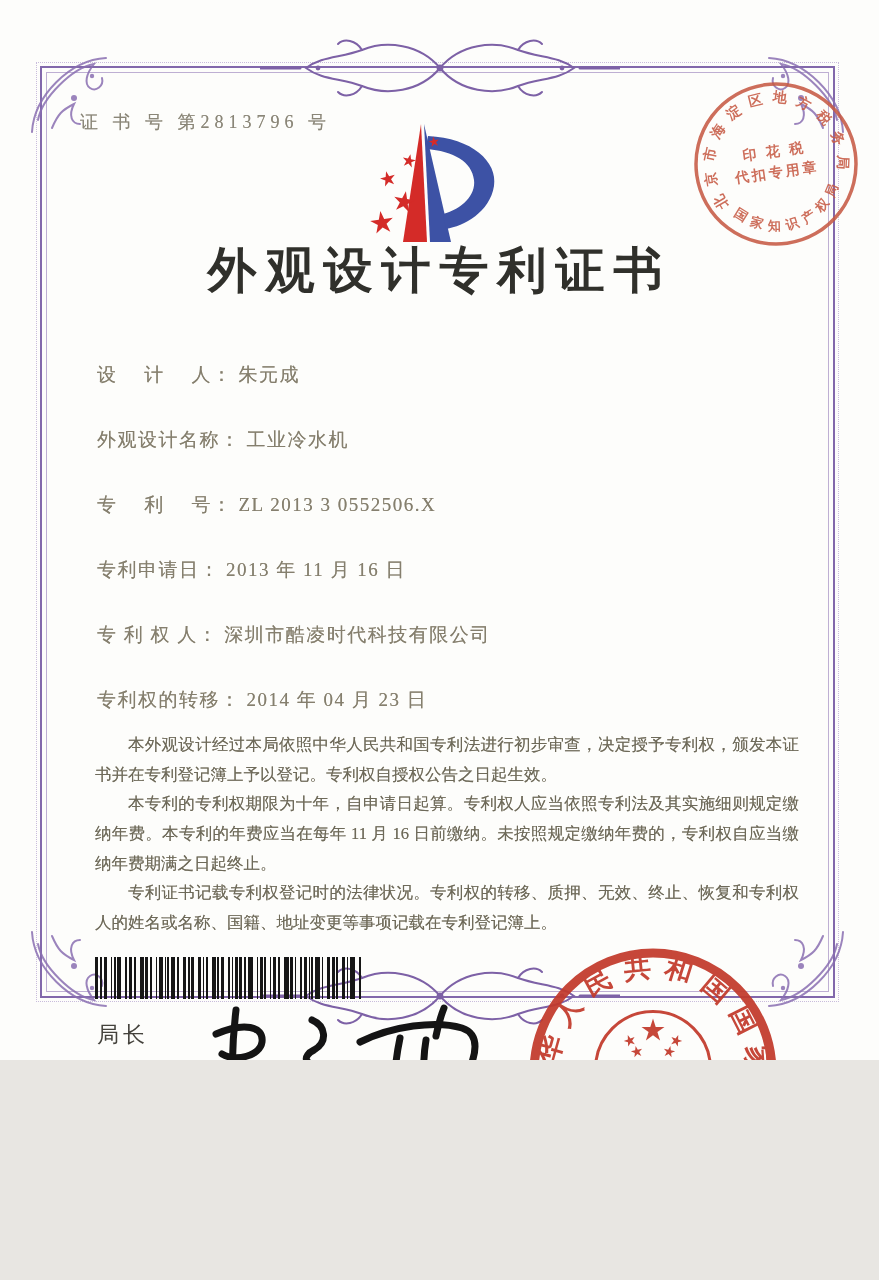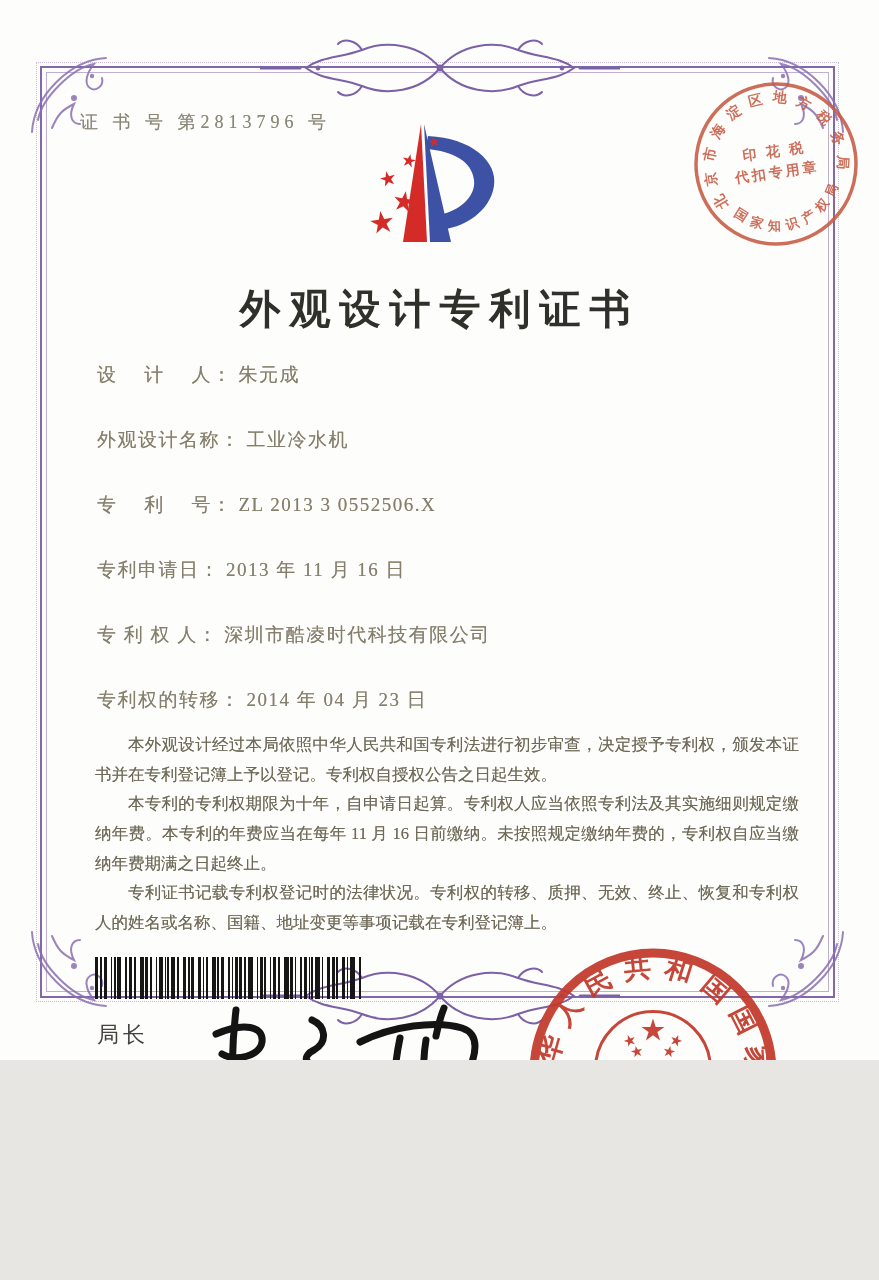--- a/index.html
+++ b/index.html
@@ -31,21 +31,21 @@
   .flourish svg{width:100%;height:100%;}
 
   
   .cert-no{
     position:absolute;left:80px;top:110px;font-size:18px;letter-spacing:5px;
     color:#8a8678;text-shadow:0 0 .6px #b7b3a6;
   }
   .logo{position:absolute;left:352px;top:124px;width:158px;height:120px;}
   .title{
     position:absolute;left:0;right:0;top:238px;text-align:center;
-    font-size:41px;font-weight:700;letter-spacing:9px;color:#30302b;margin-top:44px;
+    font-size:49px;font-weight:700;letter-spacing:9px;color:#30302b;
   }
   .fields{position:absolute;left:97px;top:362px;width:640px;}
   .field-row{display:flex;align-items:baseline;margin-bottom:40px;height:25px;
     font-size:19px;color:#857f6e;letter-spacing:1.5px;text-shadow:0 0 .6px #aaa595;}
   .field-row .val{margin-left:6px;}
   .paras{
     position:absolute;left:95px;top:730px;width:704px;
     font-size:16.5px;line-height:1.8;color:#6e6a5a;text-align:justify;
     text-shadow:0 0 .5px #9d9888;
   }

